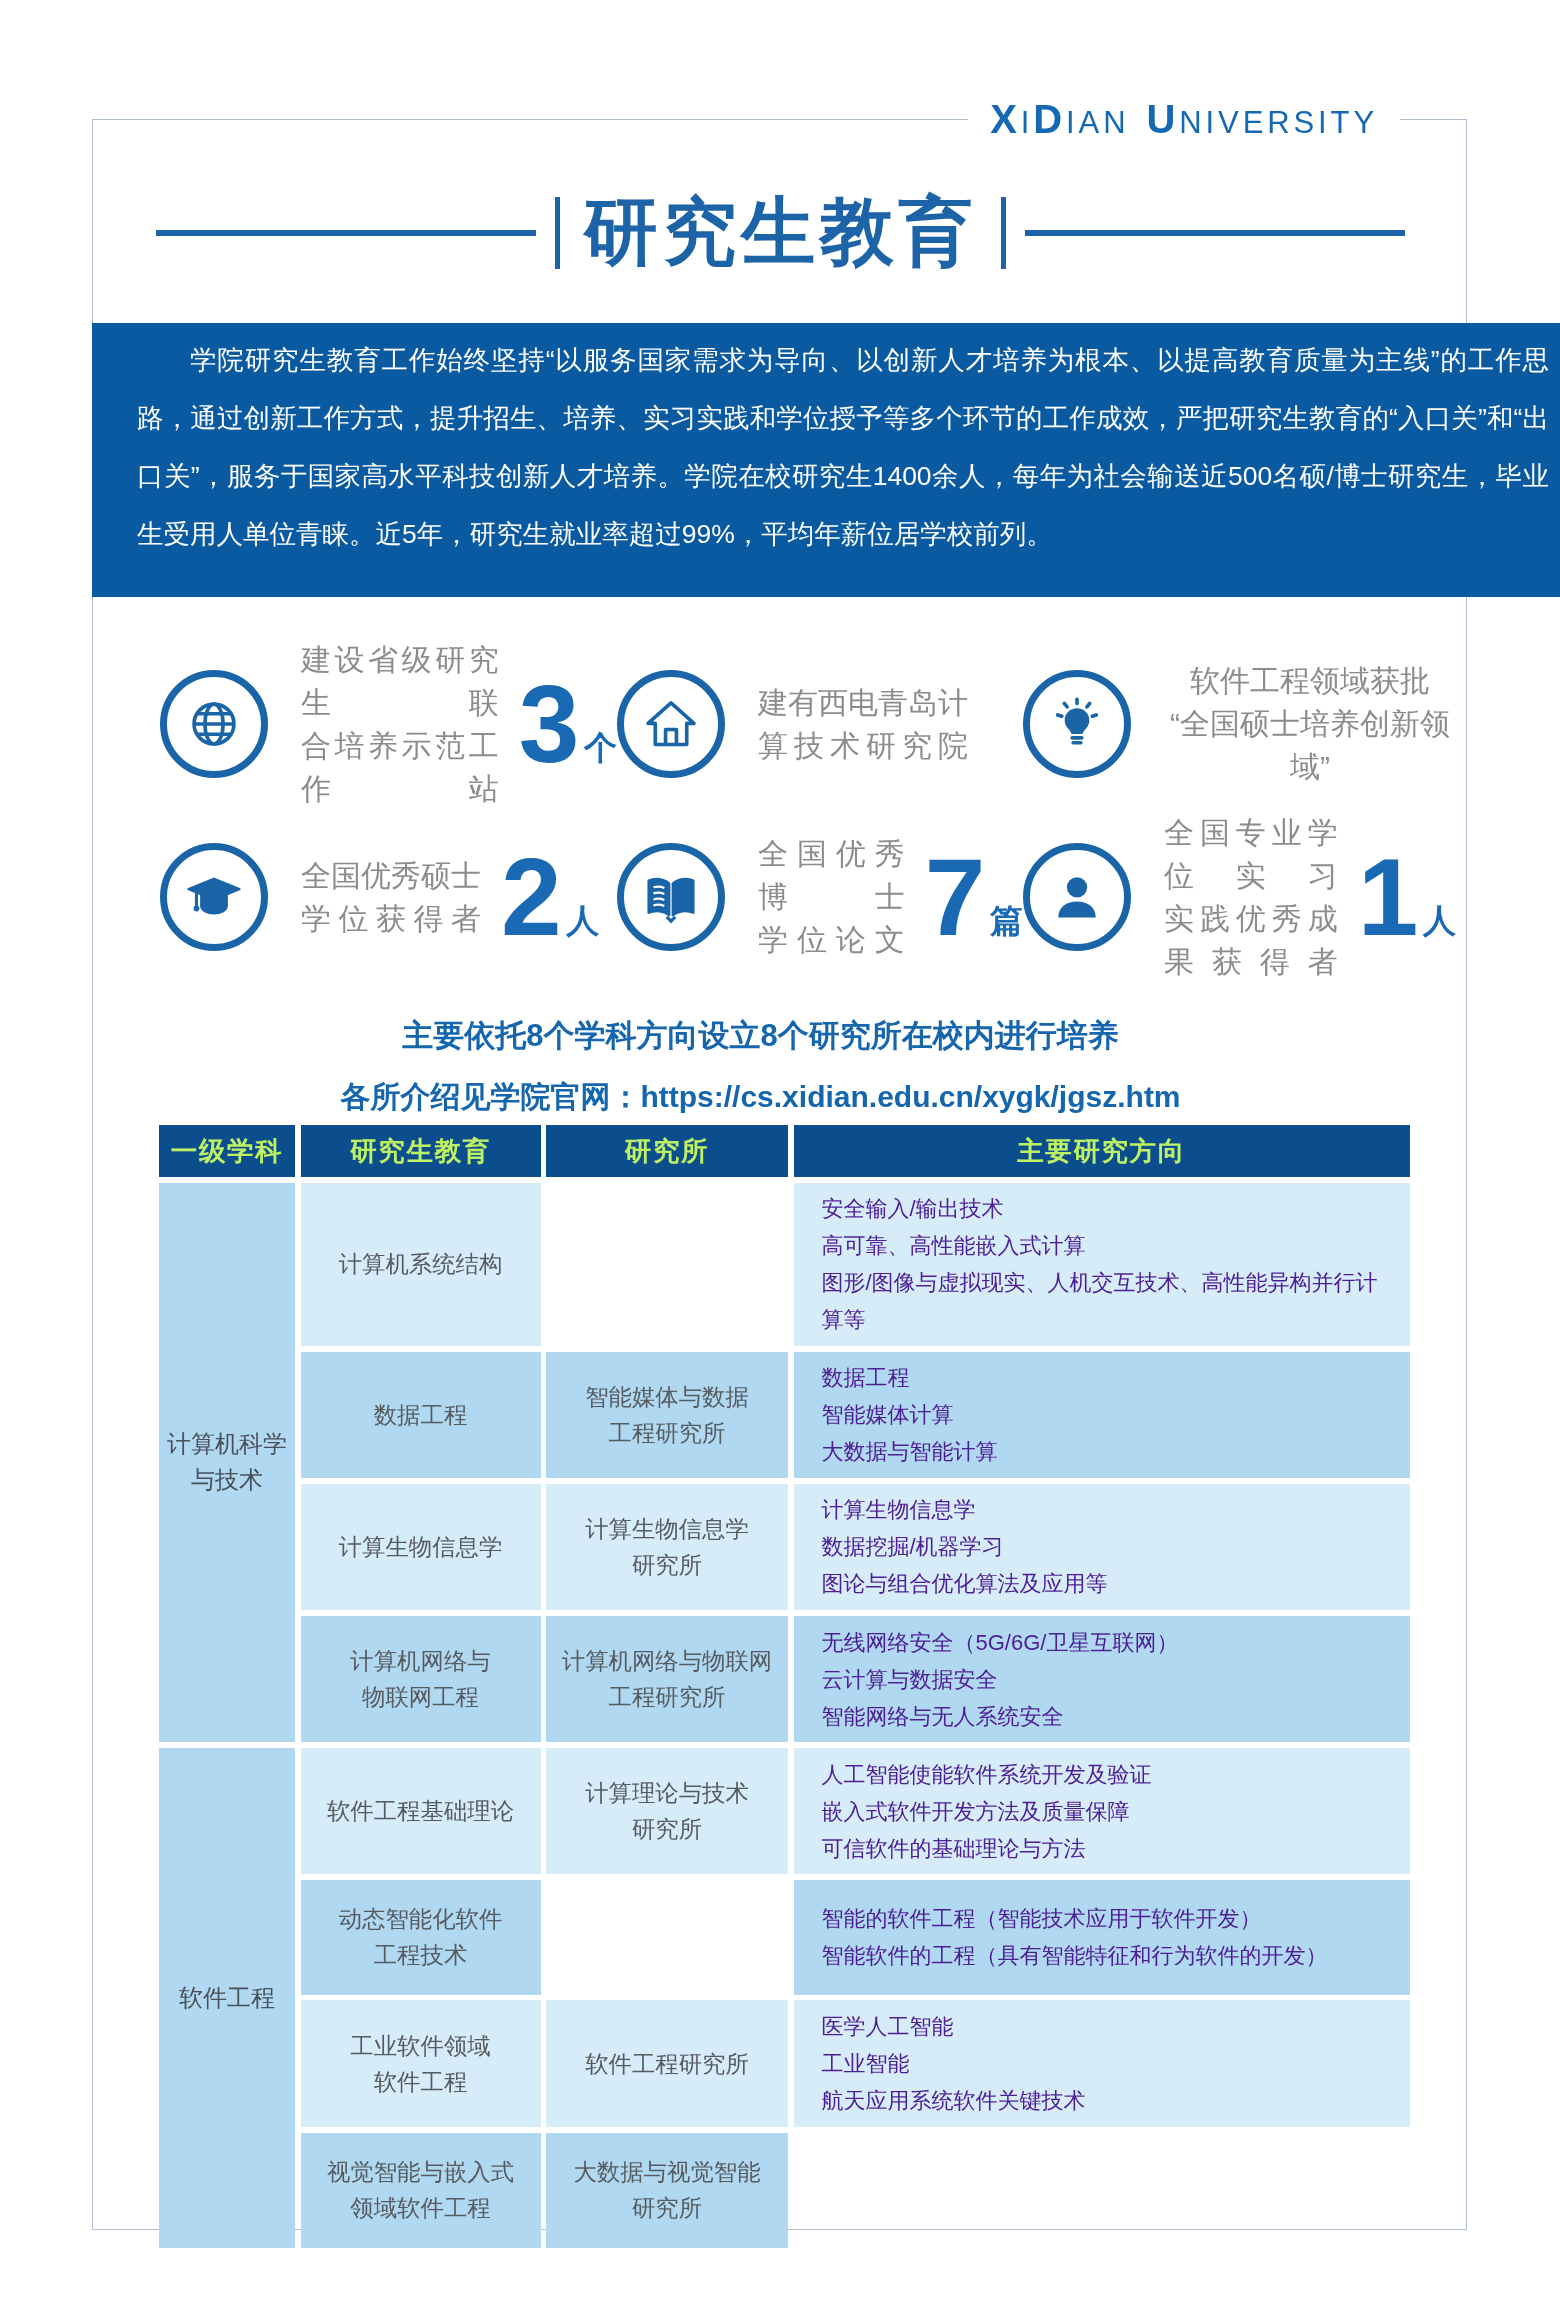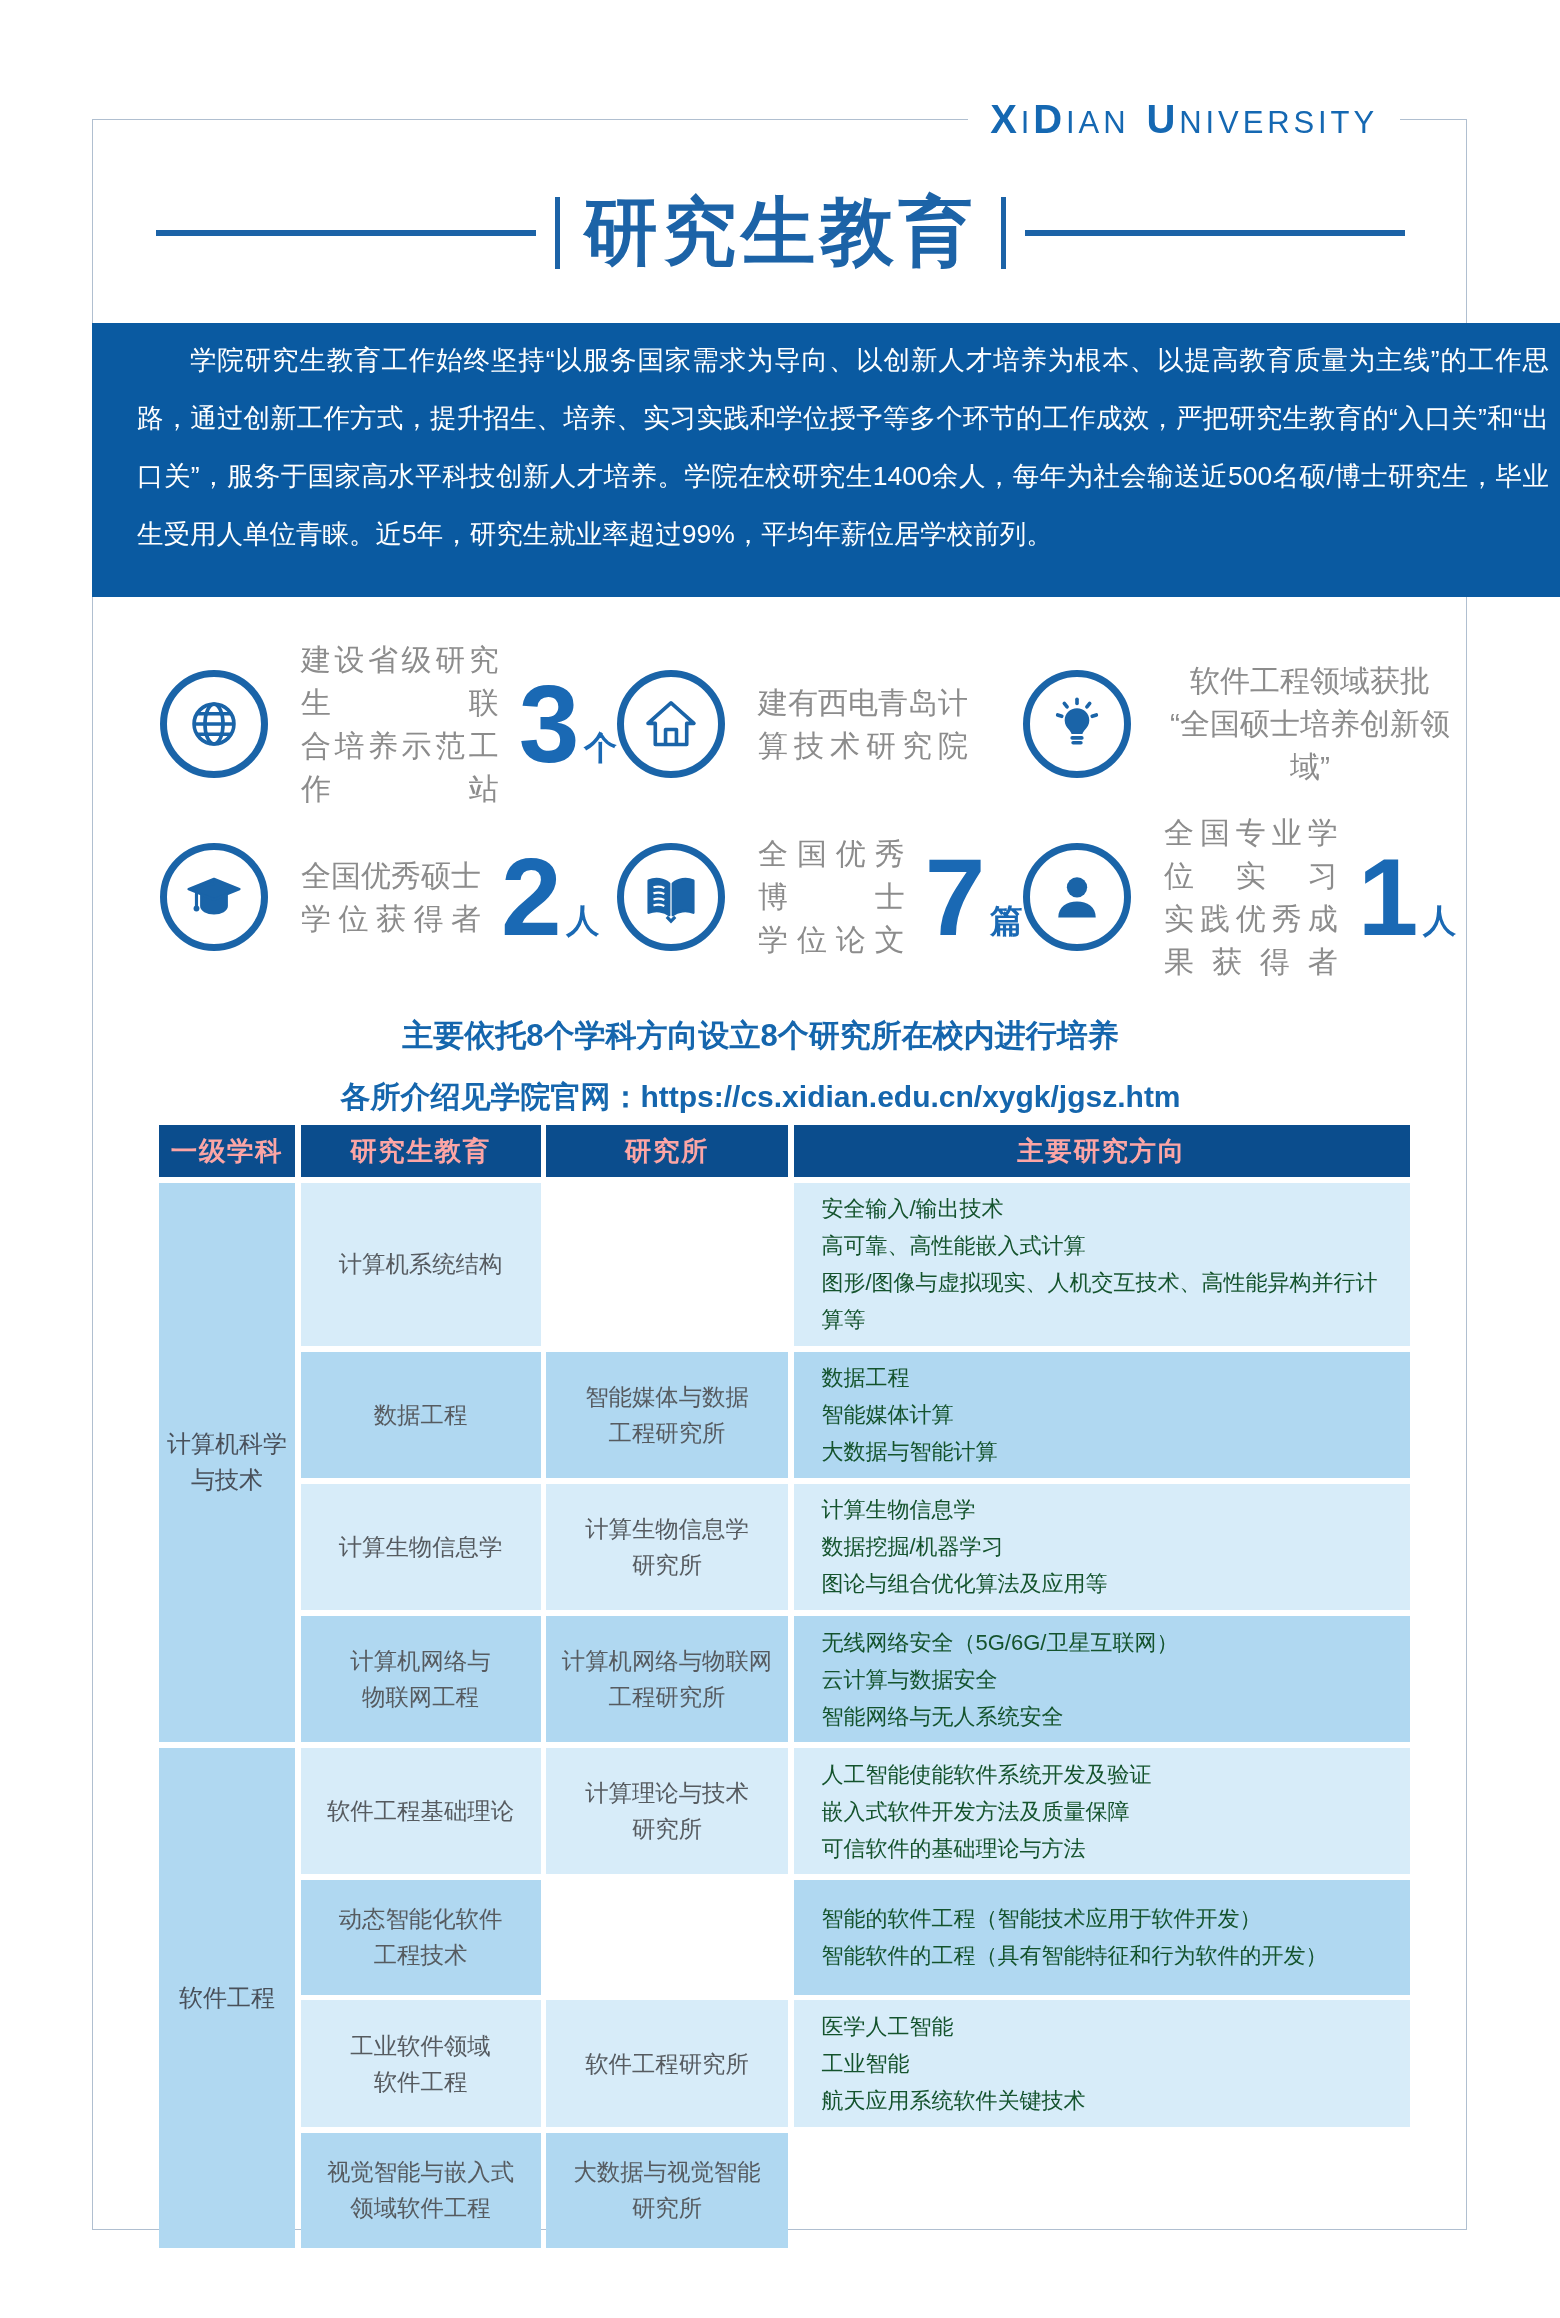--- a/index.html
+++ b/index.html
@@ -58,34 +58,34 @@
   
   .notes{position:absolute;left:0;top:1015px;width:1521px;text-align:center;}
   .note1{font-size:31px;font-weight:700;color:var(--c-note);margin:0;}
   .note2{font-size:30px;font-weight:700;color:var(--c-note);margin:20px 0 0 0;}
 
   
   .table-grid{position:absolute;left:159px;top:1125px;width:1250px;
               display:grid;grid-template-columns:136px 240px 242px 616px;
               grid-template-rows:52px;grid-auto-rows:minmax(115px,auto);
               column-gap:5.5px;row-gap:5.5px;}
-  .th{background:var(--c-header);color:#fca5a5;font-size:26.5px;font-weight:700;
+  .th{background:var(--c-header);color:#bef264;font-size:26.5px;font-weight:700;
       display:flex;align-items:center;justify-content:center;letter-spacing:1.6px;}
   .td{display:flex;align-items:center;justify-content:center;
       font-size:23.4px;color:var(--c-cell-text);white-space:pre-line;
       text-align:center;line-height:36px;}
   .td.light{background:var(--c-light);}
   .td.medium{background:var(--c-medium);}
   .td.disc{grid-column:1;grid-row:span 4;background:var(--c-medium);
            font-size:24px;color:#49505a;}
   .td.dir{grid-column:2;}
   .td.inst{grid-column:3;padding:0 3.1px;}
   .td.topics{grid-column:4;justify-content:flex-start;text-align:left;
              font-size:22px;line-height:37px;padding:7.8px 15.6px 7.8px 28px;
-             box-sizing:border-box;color:#14532d;}
+             box-sizing:border-box;color:#4c1d95;}
 </style>
 </head>
 <body>
 
 <div class="page">
 
   <div class="frame">
     <div class="brand">
       <span class="big">X</span><span class="small">I</span><span class="big">D</span><span class="small">IAN</span><span class="gap"></span><span class="big">U</span><span class="small">NIVERSITY</span>
     </div>

